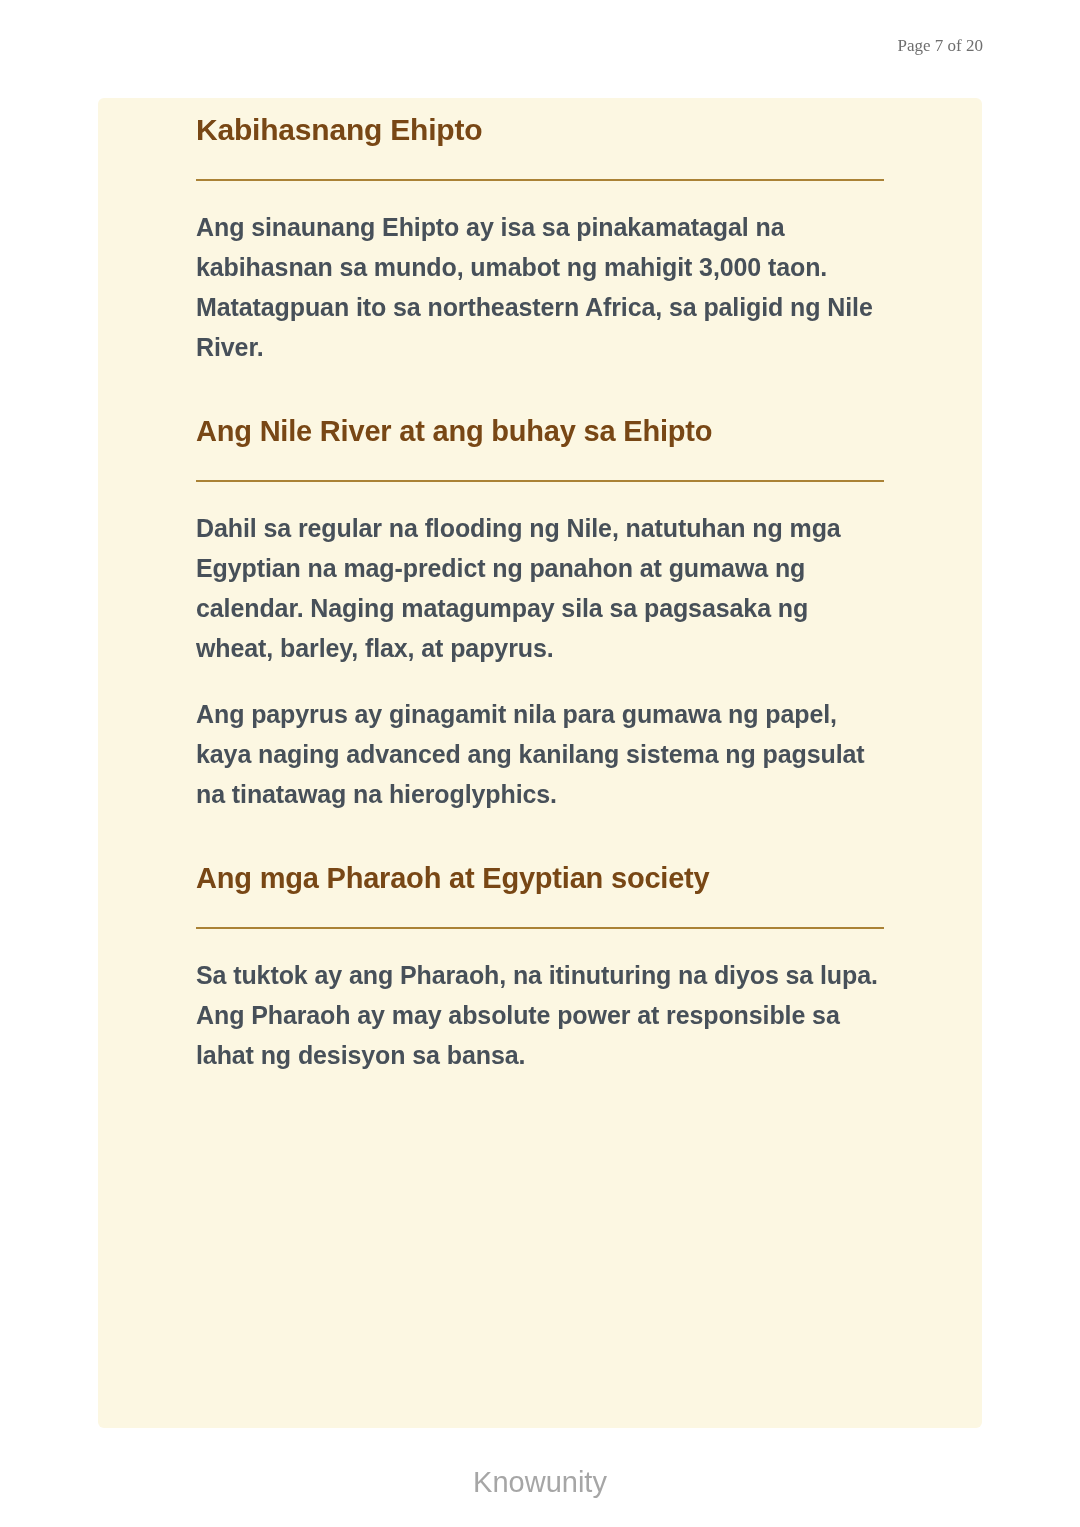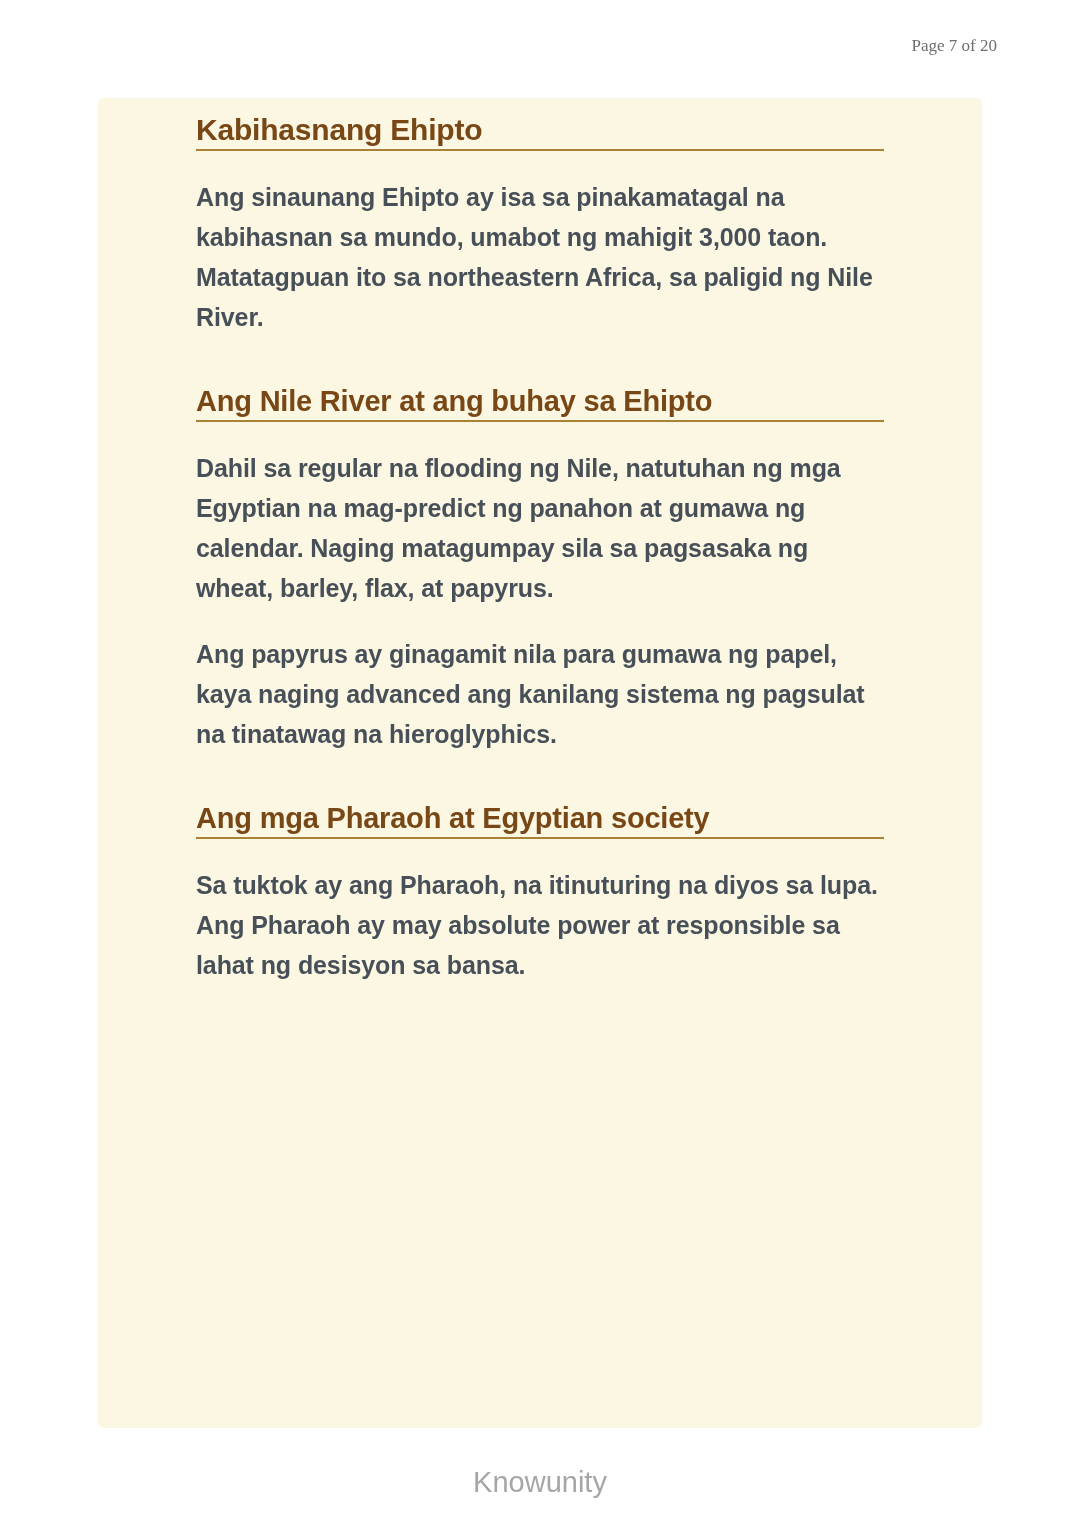--- a/index.html
+++ b/index.html
@@ -15,39 +15,39 @@
   body{
     width:1080px;height:1527px;
     background:#ffffff;
     font-family:"Liberation Sans","DejaVu Sans",sans-serif;
     position:relative;
     overflow:hidden;
   }
   .page-indicator{
     position:absolute;
     top:36px;
-    right:83px;
+    right:97px;
     font-family:"Liberation Serif","DejaVu Serif",serif;
     font-size:17px;
     color:var(--page-indicator);
   }
   .content-panel{
     width:884px;
     min-height:1330px;
     margin:98px auto 0 auto;
     background:var(--panel-bg);
     border-radius:6px;
     padding:6px 98px 60px 98px;
   }
   .doc-section .section-heading{
     font-size:29px;
     font-weight:bold;
     color:var(--heading);
     line-height:36px;
-    padding-bottom:1px;
+    padding-bottom:31px;
     border-bottom:2px solid var(--rule);
     margin-top:46px;
     letter-spacing:-0.2px;
   }
   .doc-section:first-child .section-heading{
     margin-top:8px;
     font-size:30px;
   }
   .doc-section .para{
     font-size:25px;

